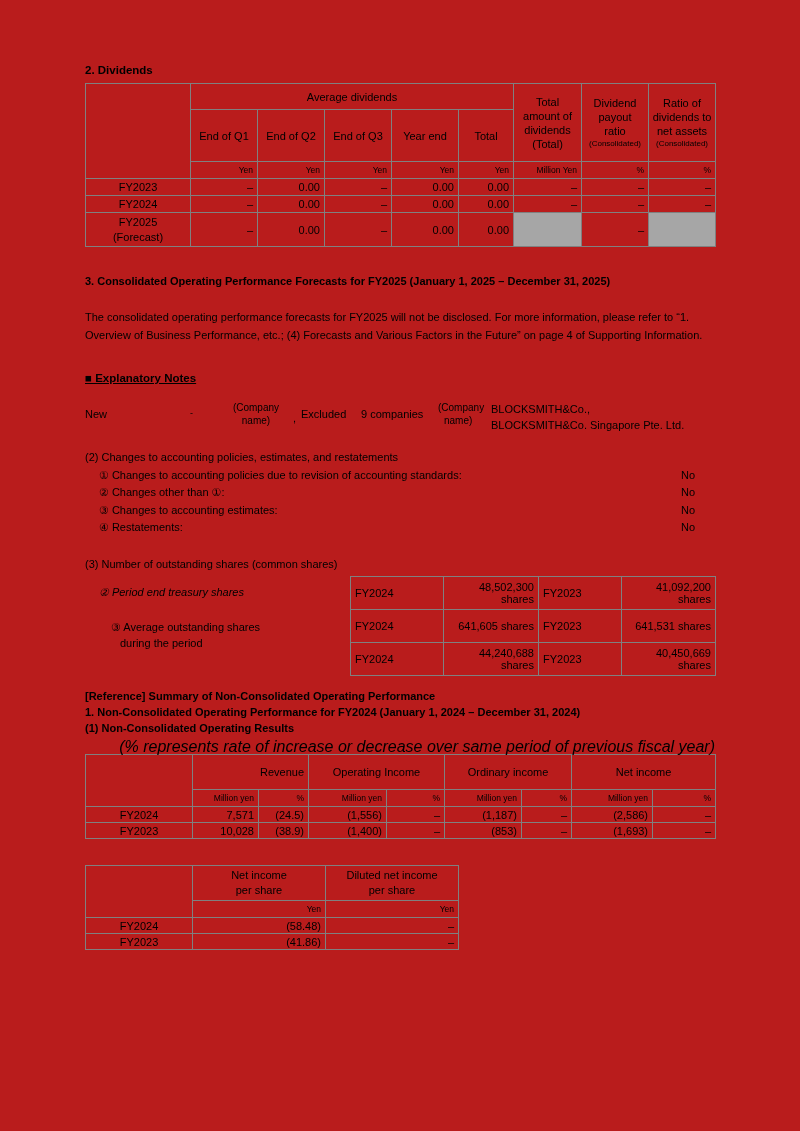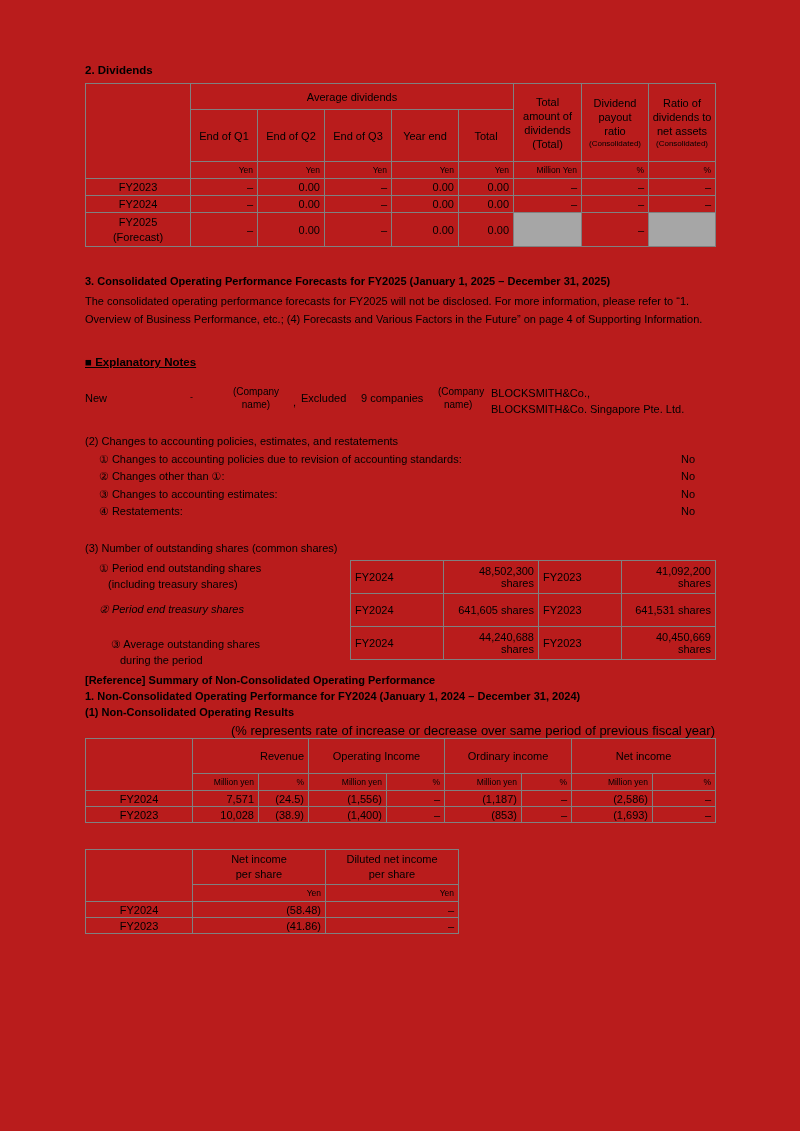--- a/index.html
+++ b/index.html
@@ -130,24 +130,25 @@
   }
   #shares-table td { height: 33px; }
 
   
   #perf-table { width: 630px; }
   #perf-table td { height: 16px; }
   #pershare-table { width: 373px; }
   #pershare-table td { height: 16px; }
 
   .pct-note {
-    font-size: 13px;
+    font-size: 16px;
     text-align: right;
     width: 630px;
     line-height: 15px;
+    font-style: italic;
   }
 </style>
 </head>
 <body>
 
 <div class="page">
   <div class="content">
 
     <div class="h-bold">2. Dividends</div>
 
@@ -238,21 +239,21 @@
           <td class="r">0.00</td>
           <td class="r shaded"></td>
           <td class="r">–</td>
           <td class="r shaded"></td>
         </tr>
       </tbody>
     </table>
 
     <div style="height:26px"></div>
     <div class="h-bold-sm">3. Consolidated Operating Performance Forecasts for FY2025 (January 1, 2025 – December 31, 2025)</div>
-    <div class="para" style="margin-top:4px;">The consolidated operating performance forecasts for FY2025 will not be disclosed. For more information, please refer to “1. Overview of Business Performance, etc.; (4) Forecasts and Various Factors in the Future” on page 4 of Supporting Information.</div>
+    <div class="para" style="margin-top:20px;">The consolidated operating performance forecasts for FY2025 will not be disclosed. For more information, please refer to “1. Overview of Business Performance, etc.; (4) Forecasts and Various Factors in the Future” on page 4 of Supporting Information.</div>
 
     <div style="height:26px"></div>
     <div class="h-bold-sm" style="font-size:11.5px;text-decoration:underline;">■ Explanatory Notes</div>
 
     <div style="height:8px"></div>
 
     <div class="subs-line" style="margin-top:4px;">
       <span style="left:0;top:10px;">New</span>
       <span style="left:105px;top:10px;font-size:9px;">-</span>
       <span class="mini-stack" style="left:140px;top:3px;width:62px;">
@@ -290,24 +291,20 @@
     <div class="note-row indent1">
       <span>④ Restatements:</span>
       <span class="note-val">No</span>
     </div>
 
     <div style="height:19px"></div>
     <div class="plain">(3) Number of outstanding shares (common shares)</div>
 
     <div class="shares-wrap" style="margin-top:3px;height:103px;">
       <div class="shares-labels">
-        <div class="shares-label-item">
-          <span>① Period end outstanding shares</span><br>
-          <span style="padding-left:9px;display:inline-block;">(including treasury shares)</span>
-        </div>
         <div class="shares-label-item" style="padding-top:8px;font-style:italic;">
           <span>② Period end treasury shares</span>
         </div>
         <div class="shares-label-item" style="padding-top:2px;margin-left:12px;">
           <span>③ Average outstanding shares</span><br>
           <span style="padding-left:9px;display:inline-block;">during the period</span>
         </div>
       </div>
 
       <table class="grid" id="shares-table">

